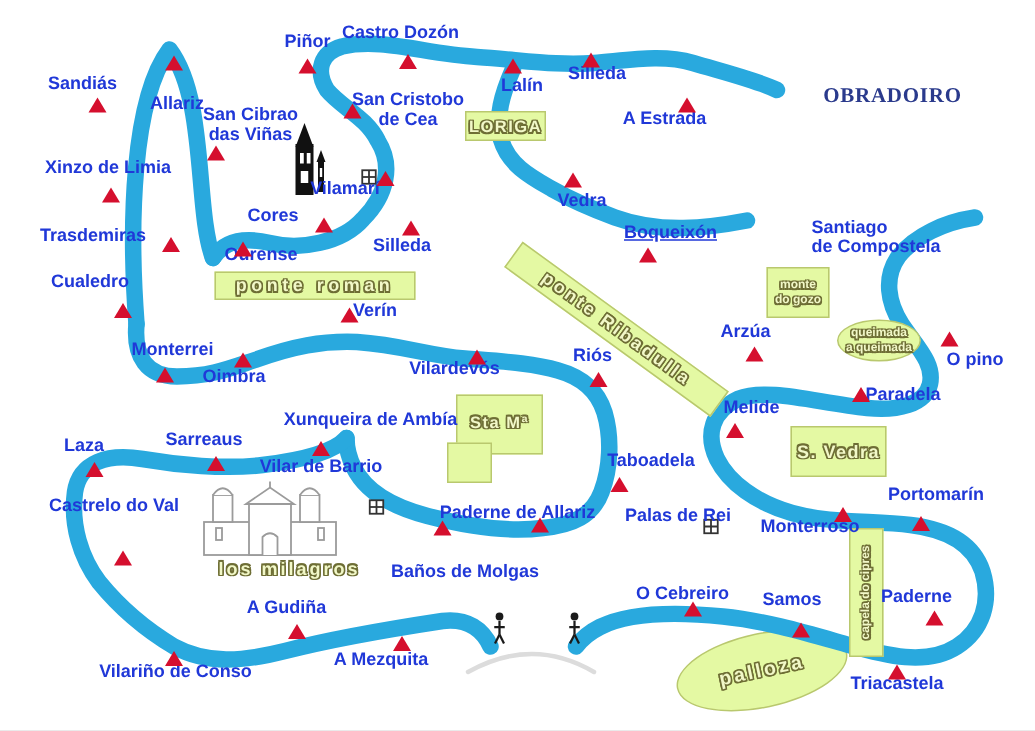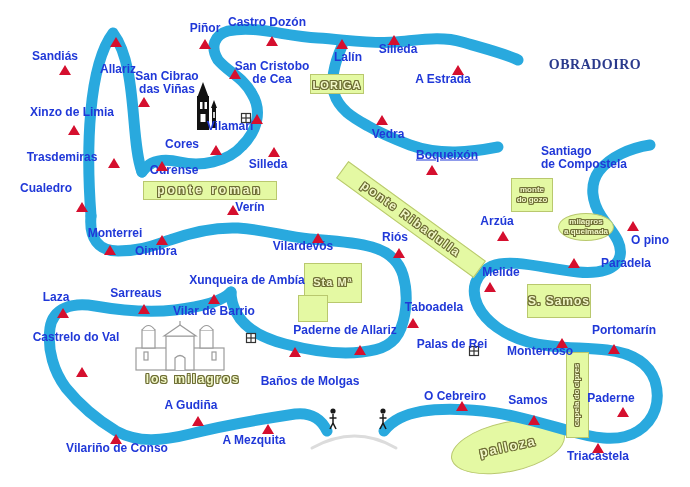--- a/index.html
+++ b/index.html
@@ -109,31 +109,31 @@
         <div class="outl" style="font-size: 8px;">
           <div>monte</div>
           <div>do gozo</div>
         </div>
       </div>
       <div class="landmark " style="left: 304px; top: 263px; width: 58px; height: 40px;">
         <div class="outl" style="font-size: 11px; letter-spacing: 1px;">Sta Mª</div>
       </div>
       <div class="landmark" style="left: 298px; top: 295px; width: 30px; height: 27px;"></div>
       <div class="landmark " style="left: 527px; top: 284px; width: 64px; height: 34px;">
-        <div class="outl" style="font-size: 12px; letter-spacing: 1px;">S. Samos</div>
+        <div class="outl" style="font-size: 12px; letter-spacing: 1px;">S. Vedra</div>
       </div>
       <div class="landmark " style="left: 566px; top: 352px; width: 23px; height: 86px;">
         <div class="outl vert" style="font-size: 8px;">capela do cipres</div>
       </div>
       <div class="landmark ellipse under" style="left: 450px; top: 422px; width: 116px; height: 50px; transform: rotate(-12deg);">
         <div class="outl" style="font-size: 13px; letter-spacing: 2px;">palloza</div>
       </div>
       <div class="landmark ellipse" style="left: 558px; top: 213px; width: 56px; height: 28px;">
         <div class="outl" style="font-size: 8px;">
-          <div>milagros</div>
+          <div>queimada</div>
           <div>a queimada</div>
         </div>
       </div>
       <div class="landmark  plain" style="left: 138px; top: 371px; width: 110px; height: 16px;">
         <div class="outl" style="font-size: 12px; letter-spacing: 2px;">los milagros</div>
       </div>
     </div>
 
   <div id="places-layer">
       <div class="place" style="left: 118px; top: 21px; margin-top: 48px;">Allariz</div>
@@ -173,55 +173,55 @@
       <div class="place" style="left: 174px; top: 170px;">Ourense</div>
       <div class="tri" style="left: 156px; top: 161px;"></div>
       <div class="place" style="left: 62px; top: 157px;">Trasdemiras</div>
       <div class="tri" style="left: 108px; top: 158px;"></div>
       <div class="place" style="left: 447px; top: 155px; text-decoration: underline;">Boqueixón</div>
       <div class="tri" style="left: 426px; top: 165px;"></div>
       <div class="place left" style="left: 541px; top: 158px;">
         <div>Santiago</div>
         <div>de Compostela</div>
       </div>
-      <div class="place" style="left: 46px; top: 188px;">Cualedro</div>
+      <div class="place" style="left: 60px; top: 188px;">Cualedro</div>
       <div class="tri" style="left: 76px; top: 202px;"></div>
       <div class="place" style="left: 250px; top: 207px;">Verín</div>
       <div class="tri" style="left: 227px; top: 205px;"></div>
       <div class="place" style="left: 497px; top: 221px;">Arzúa</div>
       <div class="tri" style="left: 497px; top: 231px;"></div>
       <div class="place" style="left: 650px; top: 240px;">O pino</div>
       <div class="tri" style="left: 627px; top: 221px;"></div>
       <div class="place" style="left: 115px; top: 233px;">Monterrei</div>
       <div class="tri" style="left: 104px; top: 245px;"></div>
       <div class="place" style="left: 156px; top: 251px;">Oimbra</div>
       <div class="tri" style="left: 156px; top: 235px;"></div>
       <div class="place" style="left: 303px; top: 246px;">Vilardevós</div>
       <div class="tri" style="left: 312px; top: 233px;"></div>
       <div class="place" style="left: 395px; top: 237px;">Riós</div>
       <div class="tri" style="left: 393px; top: 248px;"></div>
       <div class="place" style="left: 501px; top: 272px;">Melide</div>
       <div class="tri" style="left: 484px; top: 282px;"></div>
-      <div class="place" style="left: 626px; top: 263px;">Paradela</div>
+      <div class="place" style="left: 602px; top: 263px;">Paradela</div>
       <div class="tri" style="left: 568px; top: 258px;"></div>
       <div class="place" style="left: 247px; top: 280px; text-align: right;">Xunqueira de Ambía</div>
       <div class="place" style="left: 434px; top: 307px;">Taboadela</div>
       <div class="tri" style="left: 407px; top: 318px;"></div>
       <div class="place" style="left: 56px; top: 297px; text-align: center;">Laza</div>
       <div class="tri" style="left: 57px; top: 308px;"></div>
       <div class="place" style="left: 136px; top: 293px;">Sarreaus</div>
       <div class="tri" style="left: 138px; top: 304px;"></div>
       <div class="place" style="left: 214px; top: 311px;">Vilar de Barrio</div>
       <div class="tri" style="left: 208px; top: 294px;"></div>
       <div class="place" style="left: 624px; top: 330px;">Portomarín</div>
       <div class="tri" style="left: 608px; top: 344px;"></div>
       <div class="place" style="left: 540px; top: 351px;">Monterroso</div>
       <div class="tri" style="left: 556px; top: 338px;"></div>
       <div class="place" style="left: 452px; top: 344px;">Palas de Rei</div>
-      <div class="place" style="left: 345px; top: 330px;">Paderne de Allariz</div>
+      <div class="place" style="left: 345px; top: 342px;">Paderne de Allariz</div>
       <div class="tri" style="left: 289px; top: 347px;"></div>
       <div class="tri" style="left: 354px; top: 345px;"></div>
       <div class="place" style="left: 76px; top: 337px;">Castrelo do Val</div>
       <div class="tri" style="left: 76px; top: 367px;"></div>
       <div class="place" style="left: 310px; top: 381px;">Baños de Molgas</div>
       <div class="place" style="left: 455px; top: 396px;">O Cebreiro</div>
       <div class="tri" style="left: 456px; top: 401px;"></div>
       <div class="place" style="left: 528px; top: 400px;">Samos</div>
       <div class="tri" style="left: 528px; top: 415px;"></div>
       <div class="place" style="left: 611px; top: 398px;">Paderne</div>

